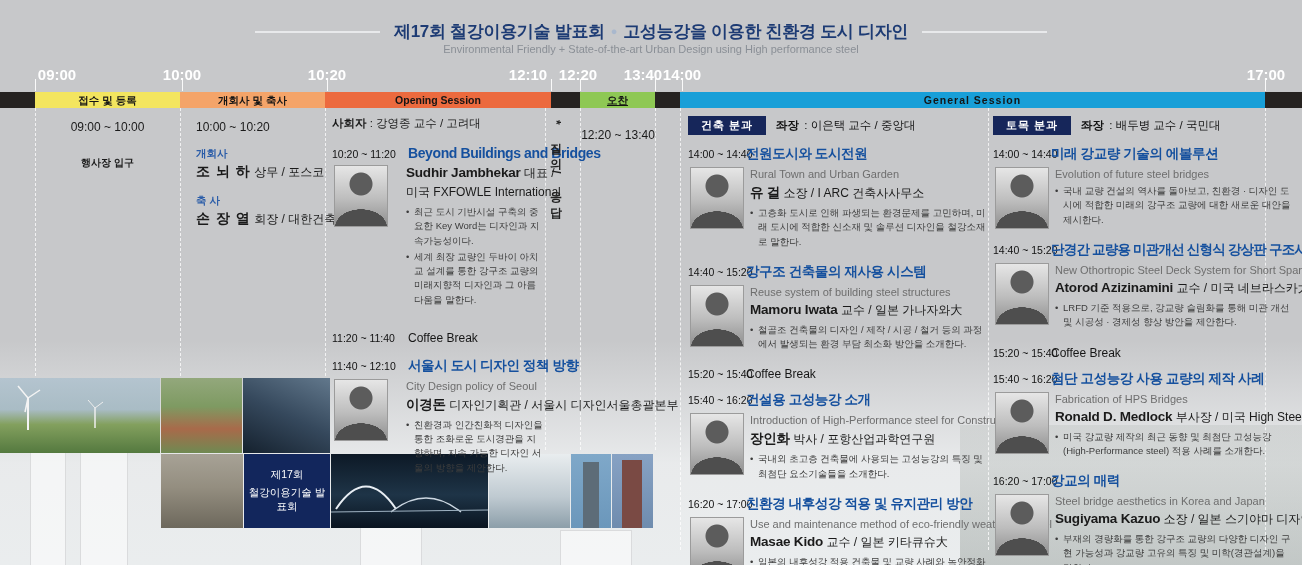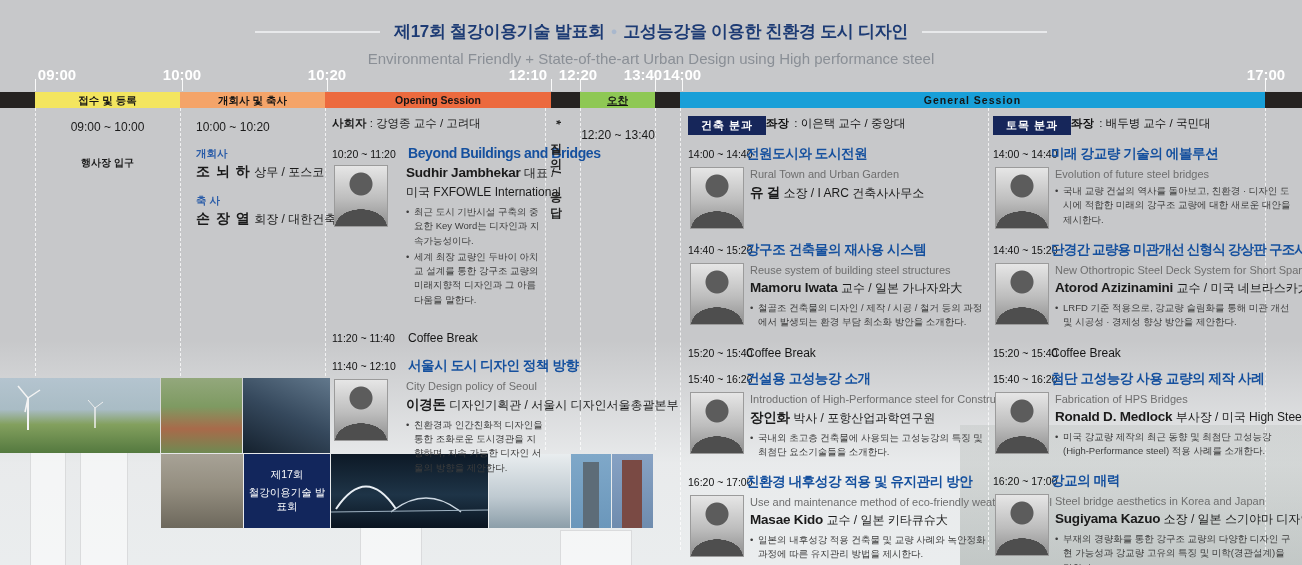--- a/index.html
+++ b/index.html
@@ -12,37 +12,37 @@
   .bg-right-photo{position:absolute;left:960px;top:425px;width:342px;height:140px;z-index:0;
            background:linear-gradient(180deg,rgba(150,158,152,.18),rgba(120,130,124,.35));}
   .bg-bldg{position:absolute;z-index:0;background:rgba(255,255,255,.5);border:1px solid rgba(200,202,204,.6);}
 
   
   .header{position:absolute;left:0;top:20px;width:1302px;z-index:3;text-align:center;}
   .title-row{display:flex;align-items:center;padding:0 255px;gap:14px;}
   .title-row::before,.title-row::after{content:"";flex:1;height:2px;background:rgba(235,236,238,.9);}
   .title-main{white-space:nowrap;font-size:17px;font-weight:bold;color:#1d3b74;letter-spacing:-.3px;}
   .title-dot{color:#a9b8cd;font-size:11px;padding:0 6px;vertical-align:2px;}
-  .subtitle{margin-top:7px;font-size:15px;color:#8a8f96;}
+  .subtitle{margin-top:0;font-size:11px;color:#8a8f96;}
 
   
   .tl-label{position:absolute;top:66px;transform:translateX(-50%);color:#fff;font-weight:bold;
             font-size:15px;z-index:3;white-space:nowrap;}
   .tick{position:absolute;top:79px;width:1px;height:12px;background:rgba(255,255,255,.9);z-index:3;}
   .bar{position:absolute;top:92px;height:16px;z-index:3;text-align:center;}
   .bar-label{font-size:10.5px;font-weight:bold;line-height:16px;color:#151515;}
   .bar-dark{position:absolute;top:92px;height:16px;background:#262321;z-index:3;}
   .bar-lunch .bar-label{text-decoration:underline;}
 
   
   .vsep{position:absolute;top:108px;width:0;border-left:1px dashed rgba(255,255,255,.75);z-index:1;}
 
   
   .col{position:absolute;z-index:3;}
-  .session-head{display:flex;margin:4px 0 10px;}
+  .session-head{display:flex;align-items:center;gap:10px;margin:4px 0 10px;}
   .badge{background:#16265a;color:#fff;font-weight:bold;font-size:11px;padding:2px 13px;letter-spacing:1px;}
   .chair{font-size:11.5px;color:#111;}
   .chair b{margin-right:2px;}
   .moderator{font-size:11.5px;margin:4px 0 14px;}
   .talk{margin-bottom:12px;}
   .talk-head{display:flex;align-items:baseline;margin-bottom:4px;}
   .t-time{font-size:10.5px;color:#111;white-space:nowrap;flex:none;width:58px;}
   .col-opening .t-time{width:76px;}
   .t-title{font-size:13.5px;font-weight:bold;color:#15509e;white-space:nowrap;letter-spacing:-.4px;}
   .coffee{margin:0 0 12px;}
@@ -242,20 +242,21 @@
   <div class="talk">
     <div class="talk-head">
       <span class="t-time">14:00 ~ 14:40</span>
       <span class="t-title">전원도시와 도시전원</span>
     </div>
     <div class="talk-body">
       <div class="headshot"></div>
       <div class="talk-info">
         <div class="t-sub">Rural Town and Urban Garden</div>
         <div class="t-speaker"><span class="sp-name">유 걸</span> <span class="sp-role">소장 / I ARC 건축사사무소</span></div>
+        <div class="t-bullet">고층화 도시로 인해 파생되는 환경문제를 고민하며, 미래 도시에 적합한 신소재 및 솔루션 디자인을 철강소재로 말한다.</div>
       </div>
     </div>
   </div>
 
   <div class="talk">
     <div class="talk-head">
       <span class="t-time">14:40 ~ 15:20</span>
       <span class="t-title">강구조 건축물의 재사용 시스템</span>
     </div>
     <div class="talk-body">

